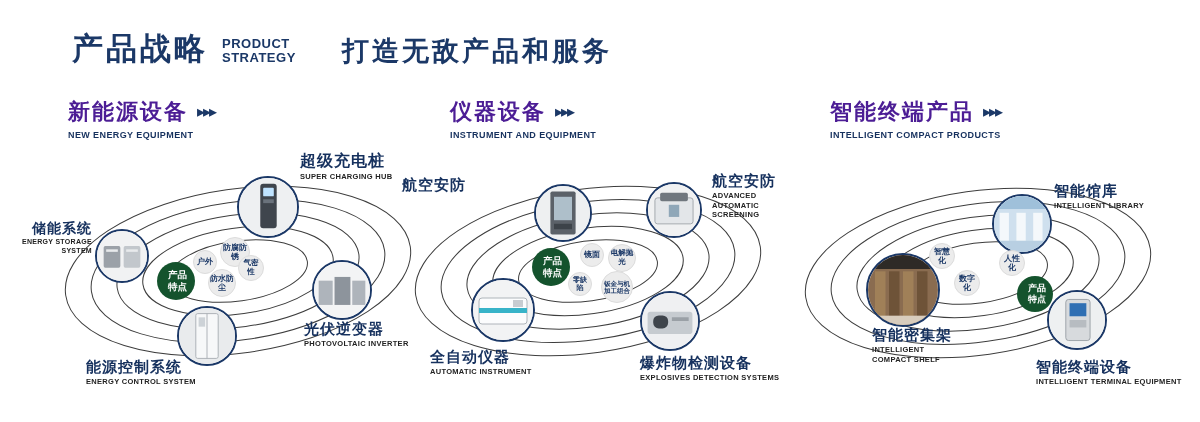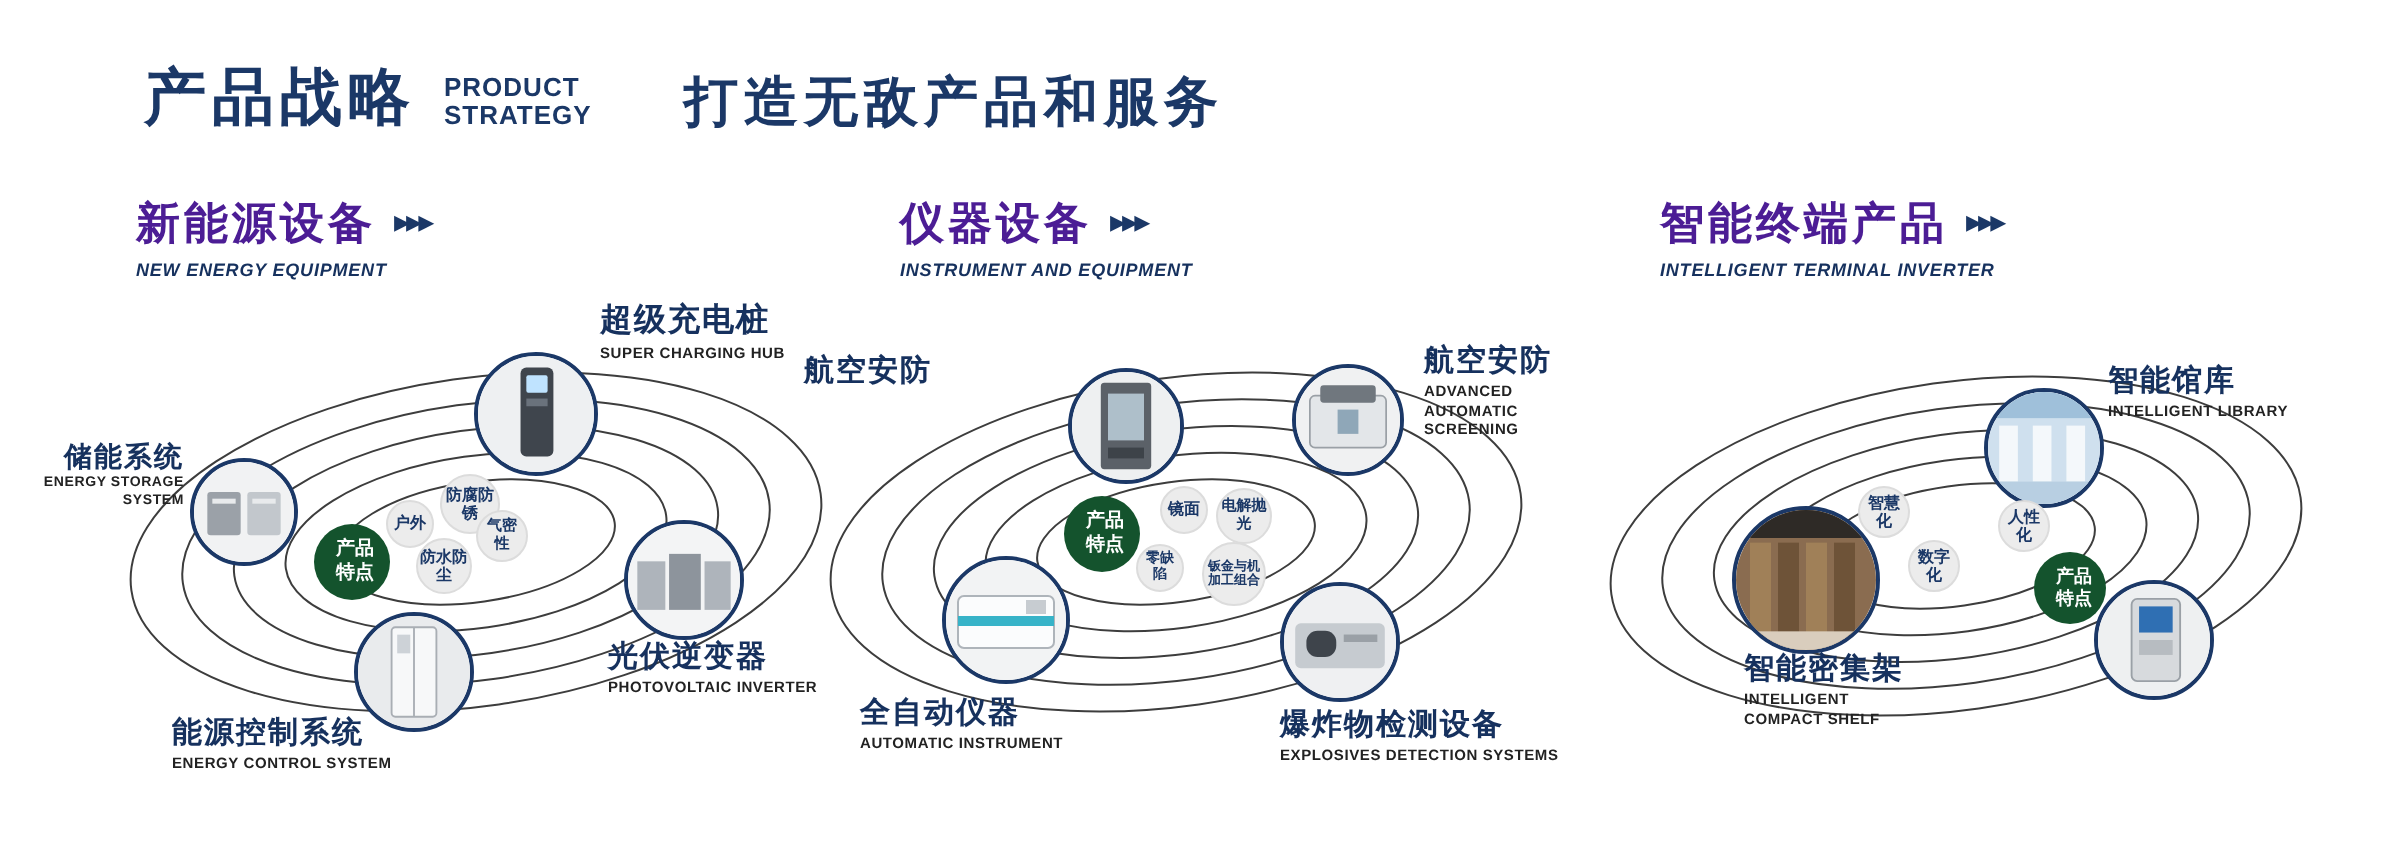--- a/index.html
+++ b/index.html
@@ -11,21 +11,21 @@
   
   .brand-title { font-size:31px; font-weight:bold; color:#1b3867; letter-spacing:3px; }
   .brand-sub { font-size:13px; font-weight:bold; color:#1b3867; line-height:1.05; letter-spacing:0.5px; }
   .tagline { font-size:27px; font-weight:bold; color:#1b3867; letter-spacing:3px;margin-left:10px; }
 
   
   .sec-head { display:flex; flex-direction:column; }
   .sec-title-row { display:flex; align-items:center; gap:9px; }
   .sec-title { font-size:22px; font-weight:bold; color:#4c1d95; letter-spacing:2px; }
   .sec-arrows { font-size:16px; font-weight:bold; color:#1b3867; letter-spacing:-2px; padding-bottom:2px; }
-  .sec-sub { font-size:9px; font-weight:bold; color:#16315e; letter-spacing:0.4px; margin-top:3px;font-style:italic; }
+  .sec-sub { font-size:9px; font-weight:bold; color:#16315e; letter-spacing:0.4px; margin-top:3px; }
 
   
   .rings { position:absolute; }
 
   
   .node { position:absolute; border-radius:50%; border:2.5px solid #1b3867; background:#fff; overflow:hidden; }
   .node svg { display:block; width:100%; height:100%; }
 
   
   .plabel { position:absolute; }
@@ -73,21 +73,21 @@
       <span class="sec-arrows">▸▸▸</span>
     </div>
     <div class="sec-sub">INSTRUMENT AND EQUIPMENT</div>
   </div>
 
   <div class="abs sec-head" style="left:830px;top:97px">
     <div class="sec-title-row">
       <span class="sec-title">智能终端产品</span>
       <span class="sec-arrows">▸▸▸</span>
     </div>
-    <div class="sec-sub">INTELLIGENT TERMINAL INVERTER</div>
+    <div class="sec-sub">INTELLIGENT COMPACT PRODUCTS</div>
   </div>
 
   <svg class="rings" style="left:60px;top:182px" width="356" height="178" viewBox="0 0 356 178">
     <g transform="rotate(-8 178 89)" fill="none" stroke="#3d3d3d" stroke-width="1">
       <ellipse cx="178" cy="89" rx="174" ry="82"></ellipse>
       <ellipse cx="178" cy="89" rx="148" ry="69"></ellipse>
       <ellipse cx="178" cy="89" rx="122" ry="56"></ellipse>
       <ellipse cx="178" cy="89" rx="96" ry="43"></ellipse>
       <ellipse cx="178" cy="89" rx="70" ry="30"></ellipse>
     </g>
@@ -291,14 +291,18 @@
     </div>
 
   <div class="plabel" style="left:1054px;top:182px;width:110px">
     <div class="zh">智能馆库</div>
     <div class="en">INTELLIGENT LIBRARY</div>
   </div>
   <div class="plabel" style="left:872px;top:326px;width:110px">
     <div class="zh">智能密集架</div>
     <div class="en" style="width:84px">INTELLIGENT COMPACT SHELF</div>
   </div>
+  <div class="plabel" style="left:1036px;top:358px;width:150px">
+    <div class="zh">智能终端设备</div>
+    <div class="en">INTELLIGENT TERMINAL EQUIPMENT</div>
+  </div>
 
 </div>
 
 </body></html>

